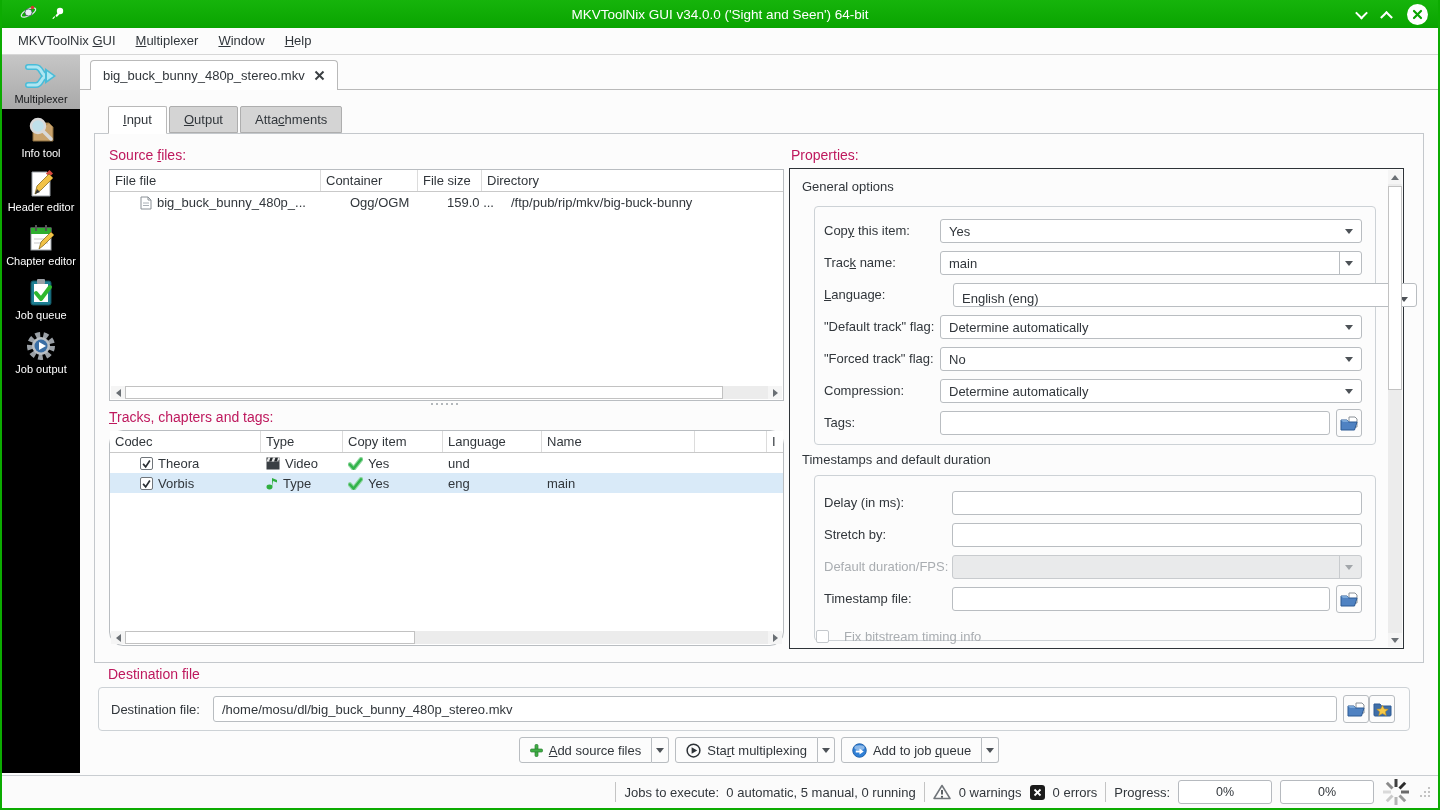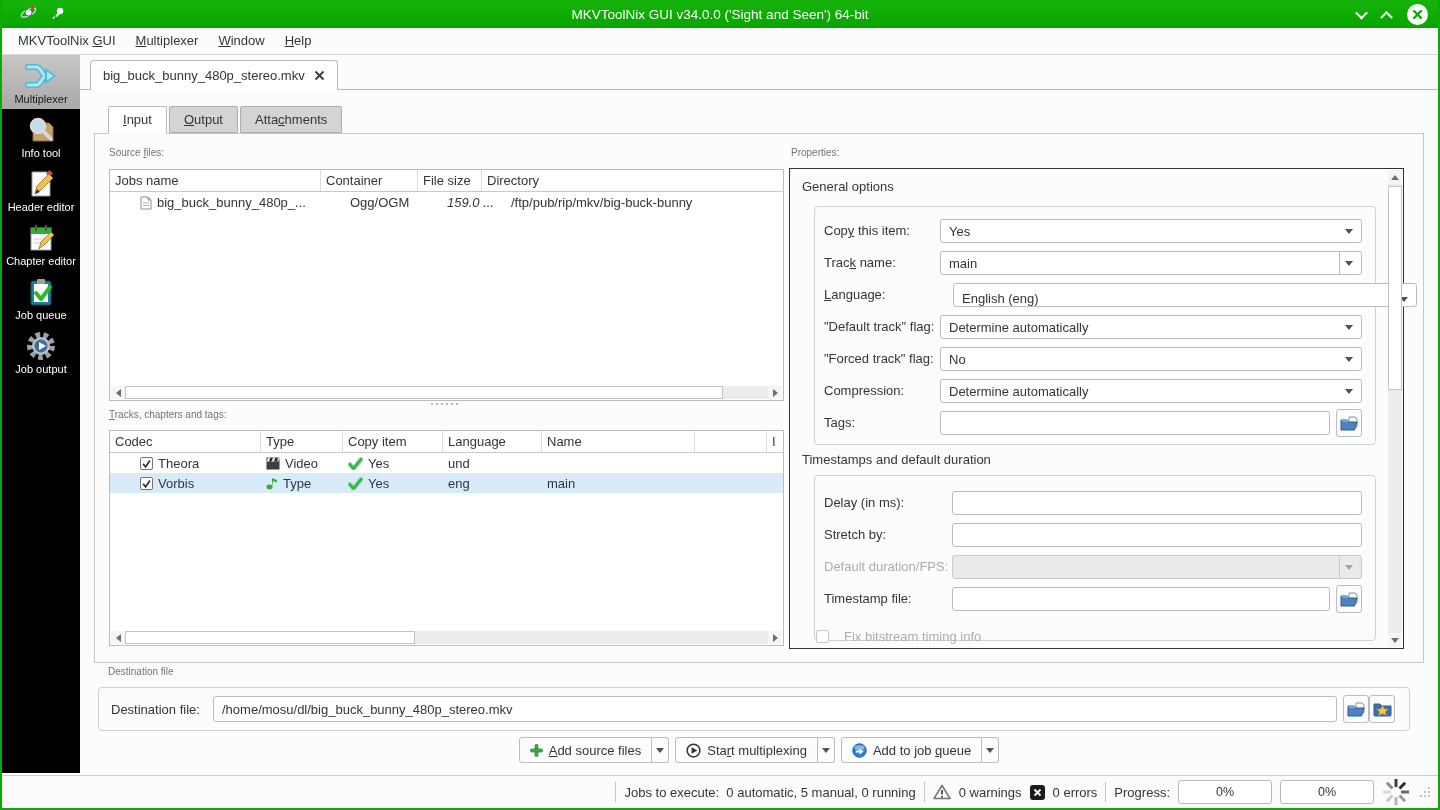--- a/index.html
+++ b/index.html
@@ -39,21 +39,21 @@
              border-radius:4px 4px 0 0; display:flex; align-items:center; gap:9px; padding:0 12px; z-index:2; }
   .doc-content { position:absolute; left:78px; right:0; top:90px; bottom:35px; background:#fcfcfc; }
 
   
   .itabs { position:absolute; left:28px; top:16px; height:27px; display:flex; z-index:3; }
   .itab { height:27px; padding:0 14px; line-height:26px; background:#d4d4d4; border:1px solid #aeaeae; margin-right:2px; border-radius:2px 2px 0 0; }
   .itab.active { background:#fff; border-color:#b9b9b9; border-bottom:1px solid #fff; margin-bottom:-1px; height:28px; }
 
   .pane { position:absolute; left:14px; top:43px; width:1330px; height:530px; border:1px solid #c4c8cc; background:#fcfcfc; }
 
-  .section-label { position:absolute; font-size:10px; color:#737373; }
+  .section-label { position:absolute; font-size:14px; color:#be185d; }
 
   
   .table { position:absolute; background:#fff; border:1px solid #b9bdc1; }
   .thead { display:flex; height:22px; border-bottom:1px solid #c9c9c9; background:#fff; }
   .th { padding:3px 5px; border-right:1px solid #dcdcdc; overflow:hidden; white-space:nowrap; }
   .th:last-child { border-right:none; }
   .trow { display:flex; height:21px; align-items:center; white-space:nowrap; }
   .trow.sel { background:#d9eaf8;text-align:right; }
   .td { padding:0 5px; display:flex; align-items:center; gap:5px; overflow:hidden; }
   .indent { padding-left:30px; }
@@ -232,37 +232,37 @@
       <div class="itab"><span></span><span class="mn">O</span><span>utput</span></div>
       <div class="itab"><span>Atta</span><span class="mn">c</span><span>hments</span></div>
     </div>
 
     <div class="pane">
 
       <div class="section-label" style="left:14px; top:13px;"><span>Source </span><span class="mn">f</span><span>iles:</span></div>
 
       <div class="table" style="left:14px; top:35px; width:675px; height:232px;">
         <div class="thead">
-          <div class="th" style="width:211px;">Jobs name</div>
+          <div class="th" style="width:211px;">File file</div>
           <div class="th" style="width:97px;">Container</div>
           <div class="th" style="width:64px;">File size</div>
           <div class="th" style="flex:1;">Directory</div>
         </div>
         <div class="trow">
           <div class="td indent" style="width:211px;">
             <svg width="12" height="14" viewBox="0 0 12 14">
               <path d="M1 1 h7 l3 3 v9 H1 Z" fill="#fff" stroke="#8a9096"></path>
               <path d="M8 1 v3 h3" fill="none" stroke="#8a9096"></path>
               <line x1="3" y1="7" x2="9" y2="7" stroke="#aab0b6"></line>
               <line x1="3" y1="9.5" x2="9" y2="9.5" stroke="#aab0b6"></line>
             </svg>
             <span>big_buck_bunny_480p_...</span>
           </div>
           <div class="td" style="width:97px;margin-left:24px;">Ogg/OGM</div>
-          <div class="td" style="width:64px;font-style:italic;">159.0 ...</div>
+          <div class="td" style="width:64px;">159.0 ...</div>
           <div class="td" style="flex:1;">/ftp/pub/rip/mkv/big-buck-bunny</div>
         </div>
         <div class="hscroll">
           <div class="sarrow">
               <i class="tri-l"></i>
             </div>
           <div class="hthumb" style="width:598px;"></div>
           <div style="flex:1;"></div>
           <div class="sarrow">
               <i class="tri-r"></i>
@@ -274,21 +274,21 @@
           <i></i>
           <i></i>
           <i></i>
           <i></i>
           <i></i>
           <i></i>
         </div>
 
       <div class="section-label" style="left:14px; top:275px;"><span class="mn">T</span><span>racks, chapters and tags:</span></div>
 
-      <div class="table" style="left:14px; top:296px; width:675px; height:216px;">
+      <div class="table" style="left:14px; top:296px; width:675px; height:216px;border-radius:14px;">
         <div class="thead">
           <div class="th" style="width:151px;">Codec</div>
           <div class="th" style="width:82px;">Type</div>
           <div class="th" style="width:100px;">Copy item</div>
           <div class="th" style="width:99px;">Language</div>
           <div class="th" style="width:153px;">Name</div>
           <div class="th" style="width:72px;"></div>
           <div class="th" style="flex:1;">I</div>
         </div>
 

